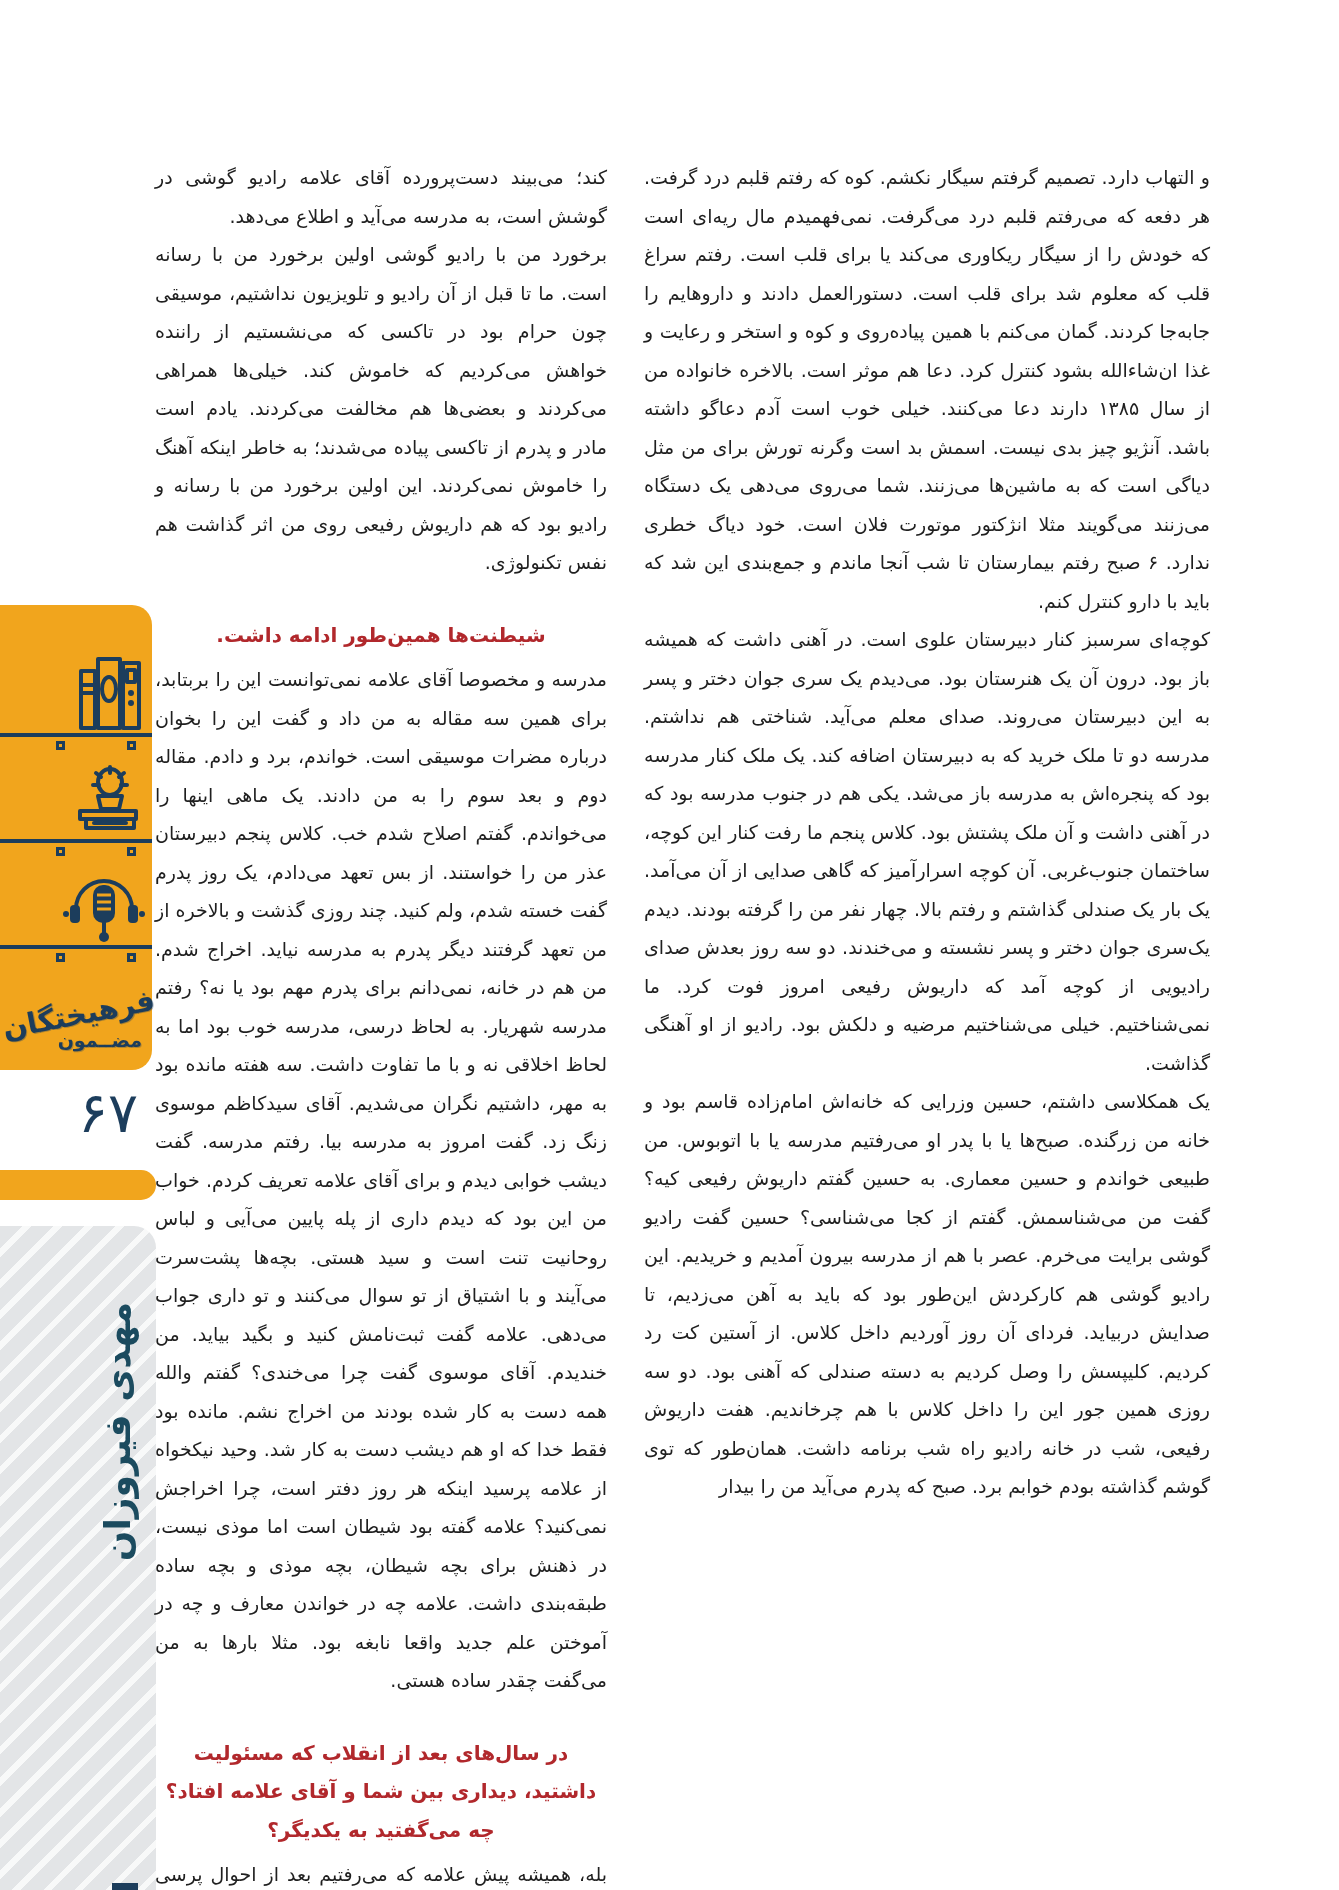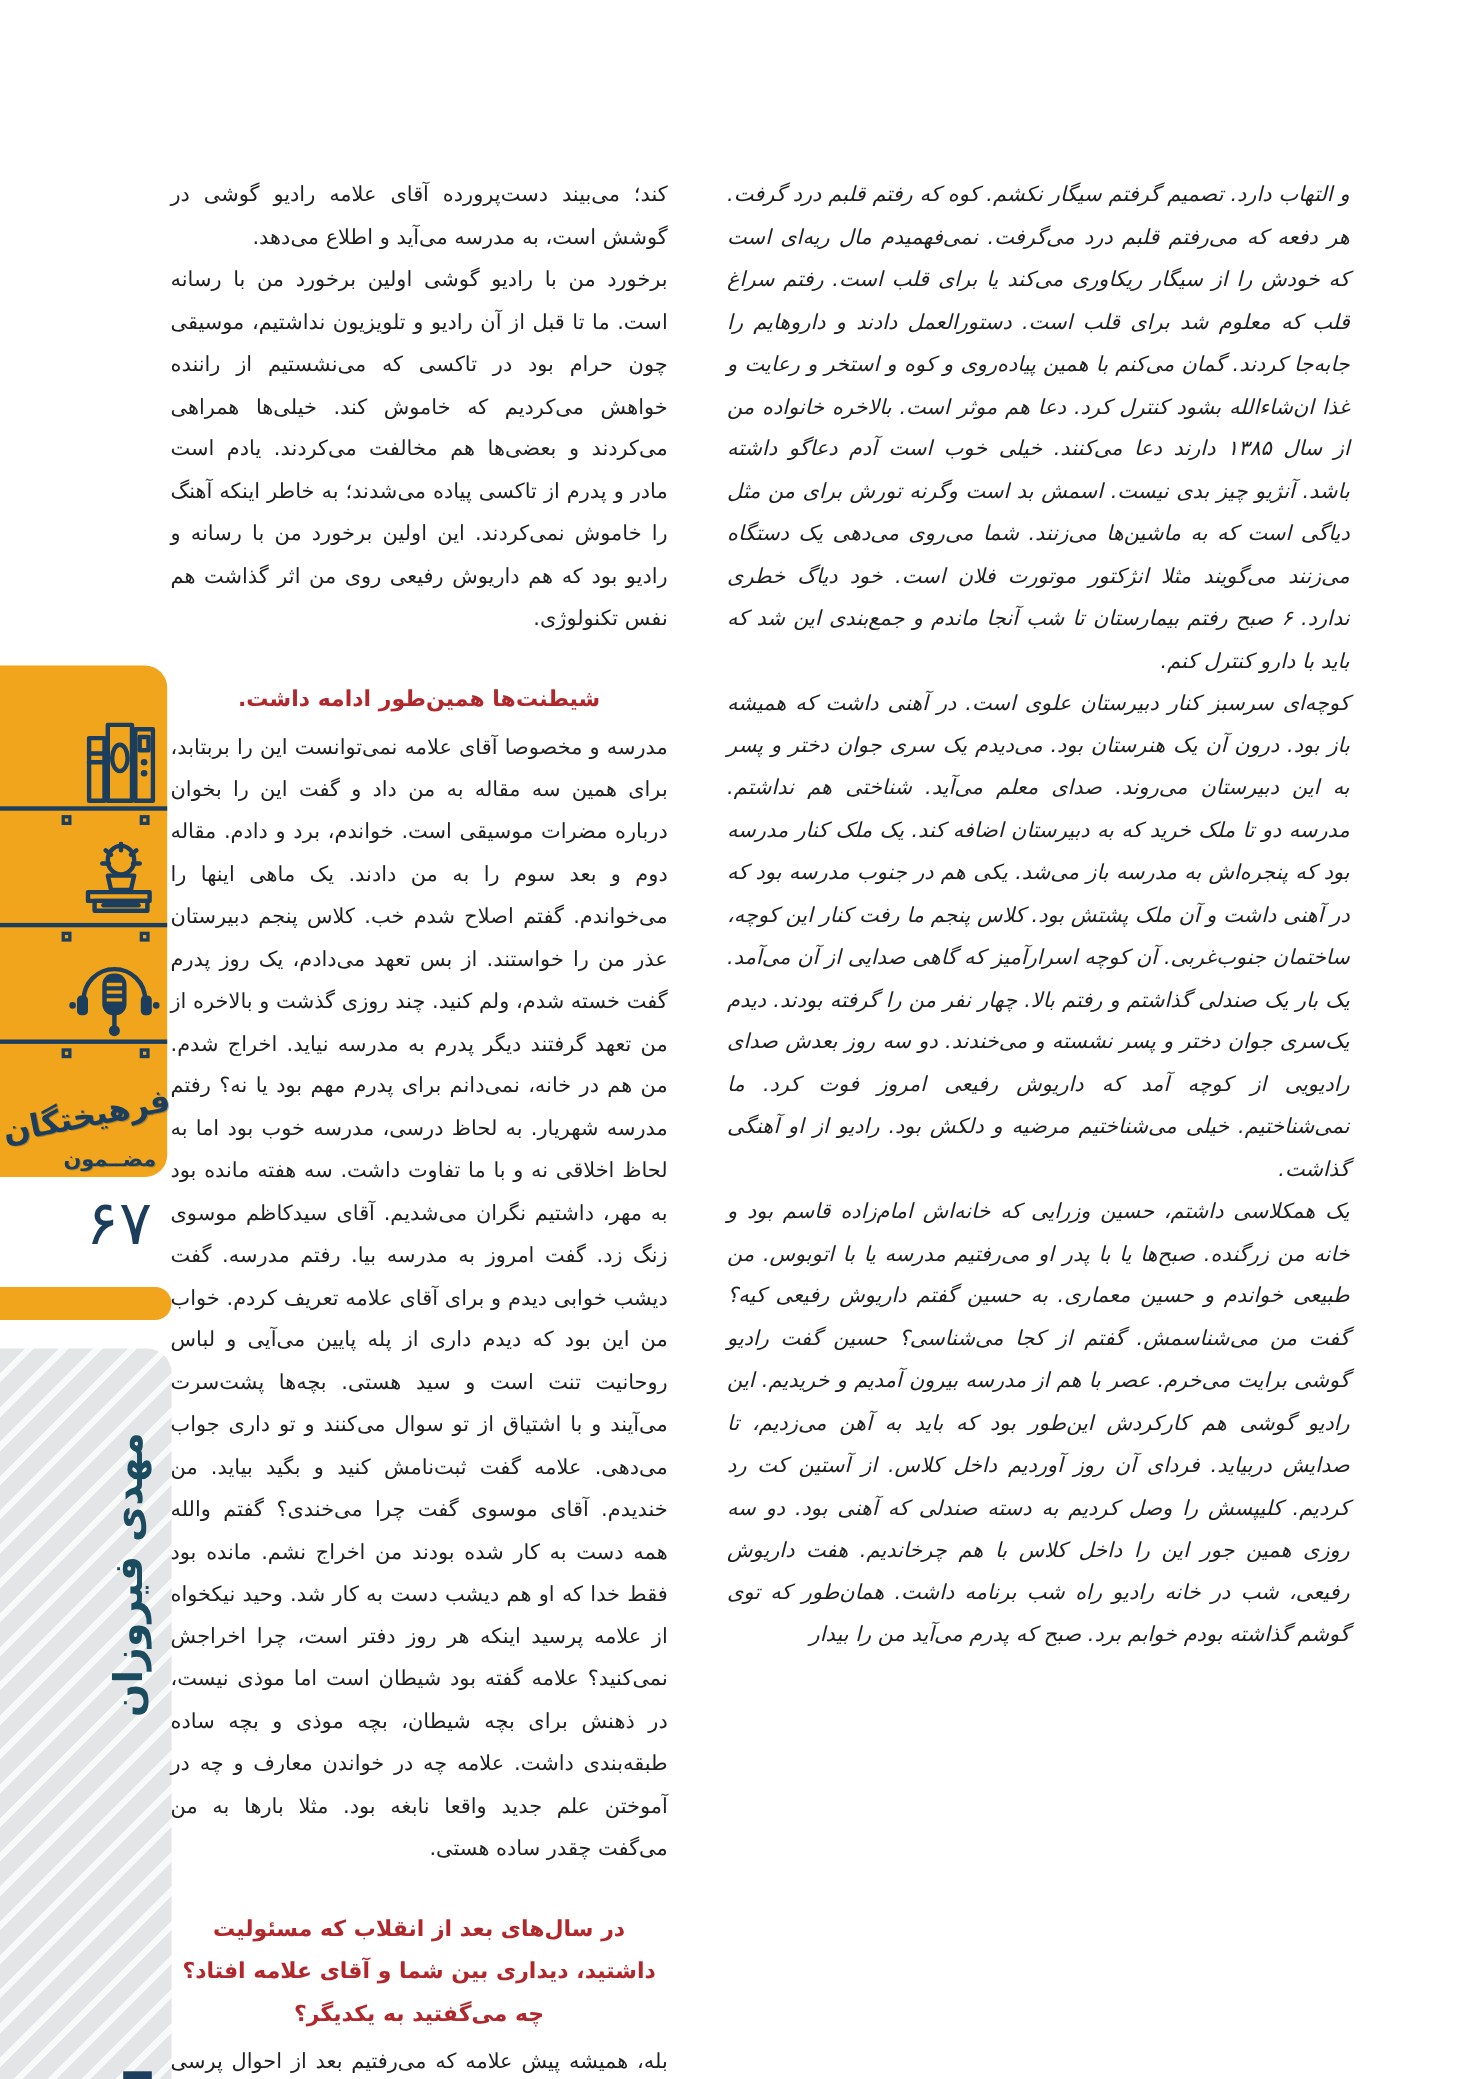--- a/index.html
+++ b/index.html
@@ -7,39 +7,39 @@
     --gray:#E3E5E7; --stripe:#F8F9F9; --ink:#1F1F1F; --paper:#FFFFFF;
   }
   *{box-sizing:border-box;margin:0;padding:0;}
   html,body{background:#fff;}
   body{font-family:"DejaVu Sans",sans-serif;}
   .page{position:relative;width:1339px;height:1890px;background:var(--paper);overflow:hidden;}
 
   
   .col{position:absolute;direction:rtl;text-align:justify;color:var(--ink);
        font-size:19px;line-height:38.5px;}
-  .col-right{top:158px;right:112px;width:566px;font-style:italic;}
+  .col-right{top:158px;right:129px;width:566px;}
   .col-left{top:158px;left:155px;width:452px;}
   .para{margin:0;}
   .para.heading{color:var(--red);font-weight:bold;font-size:20px;margin:34px 0 6px 0;text-align:center;}
   .col .para:first-child.heading{margin-top:0;}
 
   
   .shelf-block{position:absolute;left:0;top:605px;width:152px;height:465px;
        background:var(--yellow);border-radius:0 20px 20px 0;padding-top:26px;}
   .shelf-unit{position:relative;height:106px;}
   .shelf-line{position:absolute;bottom:0;left:0;right:0;border-bottom:4px solid var(--navy);}
   .shelf-icon{position:absolute;bottom:6px;right:6px;line-height:0;}
   .foot{position:absolute;width:9px;height:9px;border:3px solid var(--navy);background:transparent;}
   .foot-a{left:56px;bottom:-13px;}
   .foot-b{right:16px;bottom:-13px;}
   .brand{margin-top:34px;text-align:right;padding-right:12px;color:var(--navy);
        font-weight:bold;font-size:29px;transform:rotate(-11deg);transform-origin:right center;
        text-shadow:1px 1px 0 rgba(28,61,92,.35);}
-  .section-label{margin-top:26px;text-align:right;padding-right:10px;color:var(--navy);
+  .section-label{margin-top:12px;text-align:right;padding-right:10px;color:var(--navy);
        font-weight:bold;font-size:19px;letter-spacing:1px;
        text-shadow:1px 1px 0 rgba(28,61,92,.3);}
 
   
   .page-number{position:absolute;left:78px;top:1080px;width:68px;color:var(--navy);
        font-size:56px;text-align:left;}
   .yellow-bar{position:absolute;left:0;top:1170px;width:156px;height:30px;
        background:var(--yellow);border-radius:0 15px 15px 0;}
   .gray-block{position:absolute;left:0;top:1226px;width:156px;height:664px;
        border-radius:0 22px 0 0;

